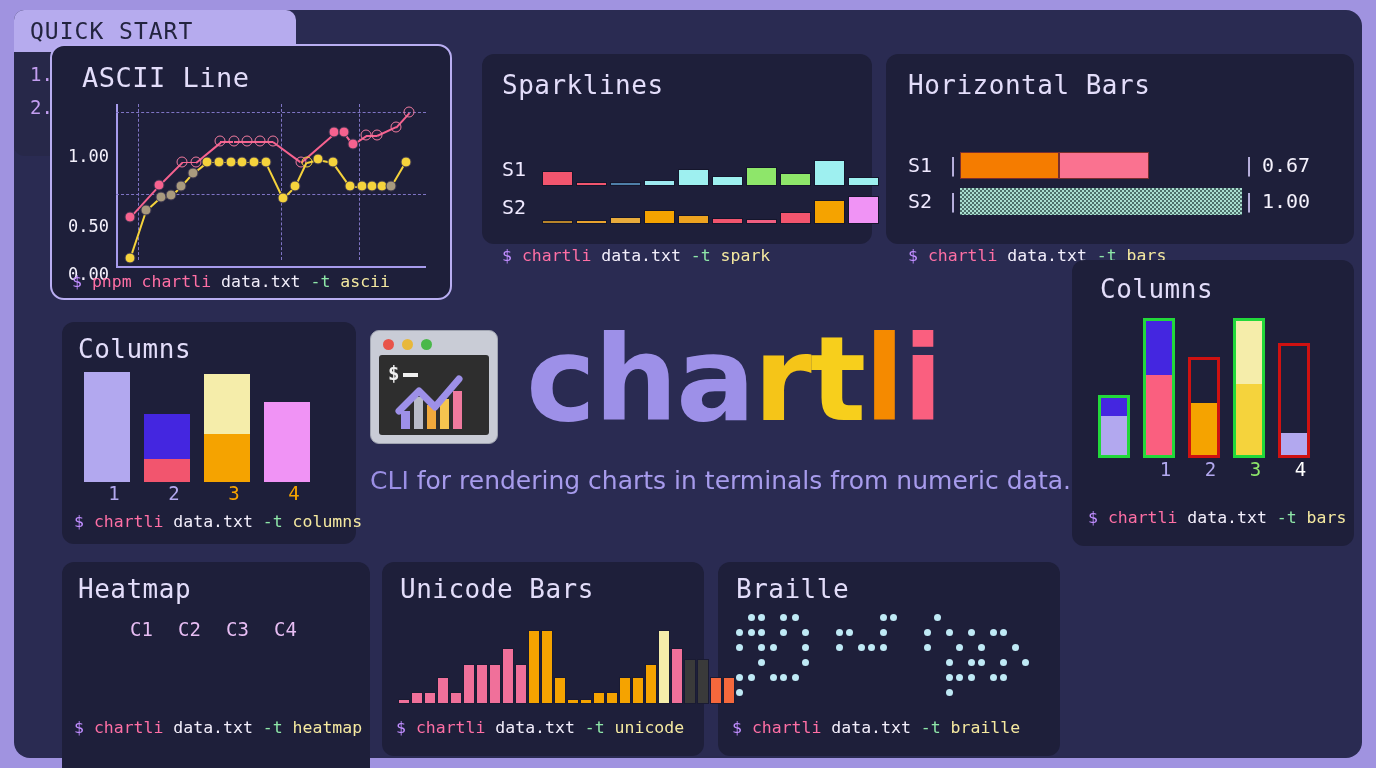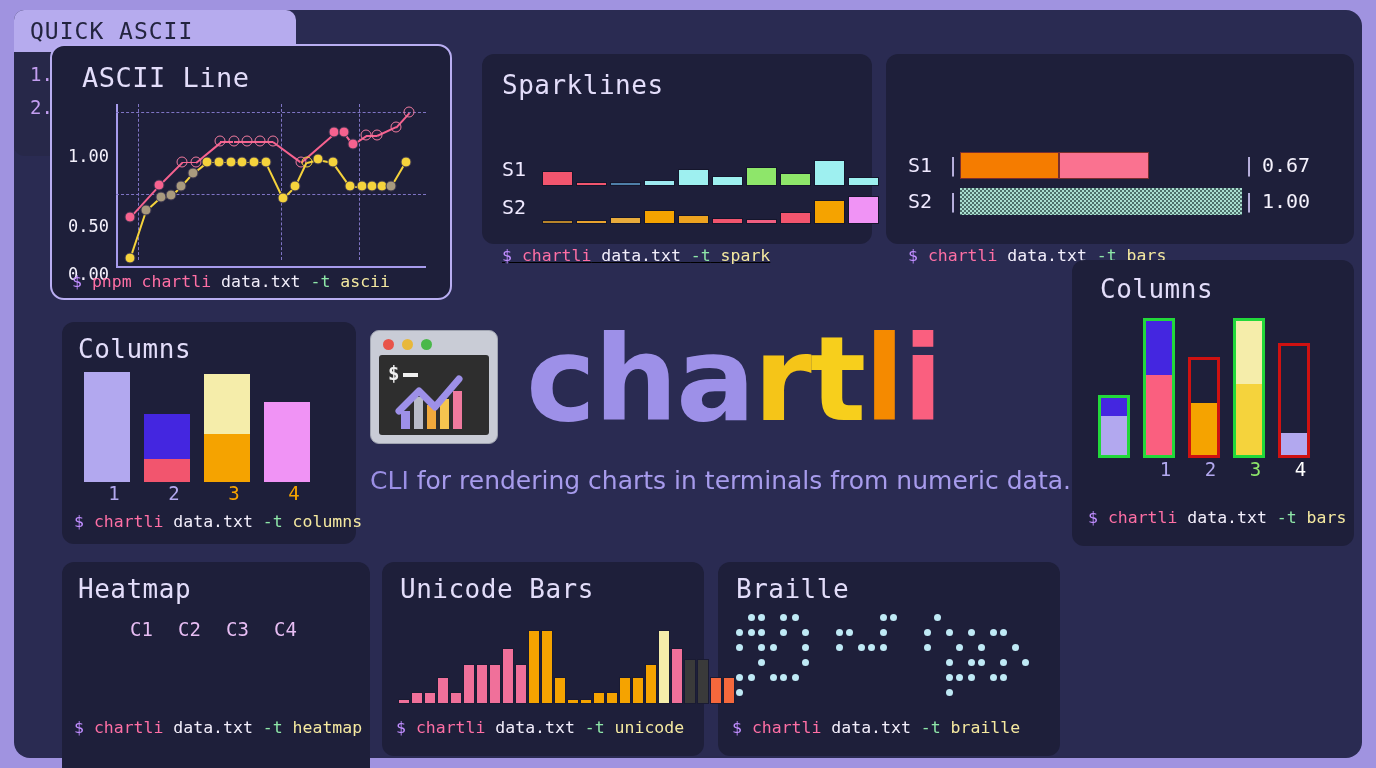--- a/index.html
+++ b/index.html
@@ -260,30 +260,31 @@
           <div class="sk-bar" style="height: 6.6px; background: rgb(232, 171, 60);"></div>
           <div class="sk-bar" style="height: 13.86px; background: rgb(245, 163, 0);"></div>
           <div class="sk-bar" style="height: 8.58px; background: rgb(237, 163, 32);"></div>
           <div class="sk-bar" style="height: 5.94px; background: rgb(242, 85, 110);"></div>
           <div class="sk-bar" style="height: 4.62px; background: rgb(240, 94, 128);"></div>
           <div class="sk-bar" style="height: 11.88px; background: rgb(242, 85, 110);"></div>
           <div class="sk-bar" style="height: 23.76px; background: rgb(245, 163, 0);"></div>
           <div class="sk-bar" style="height: 28.38px; background: rgb(240, 147, 245);"></div>
         </div>
     </div>
-    <div class="cmd" style="position:absolute; left:20px; top:192px;text-decoration:underline;">
+    <div class="cmd" style="position:absolute; left:20px; top:192px;">
       <span class="d">$</span>
       <span class="p">chartli</span>
       <span class="f">data.txt</span>
       <span class="t">-t</span>
       <span class="o">spark</span>
     </div>
   </div>
 
   <div class="card" id="hbars-card">
+    <div class="card-title">Horizontal Bars</div>
     <div class="hb-row" style="top:96px;">
       <div class="hb-lab">S1</div>
       <div class="hb-pipe">|</div>
       <div class="hb-track">
         <div class="hb-fill" style="width:35%; background:#f57c00; border:1px solid #7a2e2e;"></div>
         <div class="hb-fill" style="left:35%; width:32%; background:#fa7290; border:1px solid #7a2e2e;"></div>
       </div>
       <div class="hb-pipe">|</div>
       <div class="hb-val">0.67</div>
     </div>
@@ -520,21 +521,21 @@
       <span class="d">$</span>
       <span class="p">chartli</span>
       <span class="f">data.txt</span>
       <span class="t">-t</span>
       <span class="o">unicode</span>
     </div>
   </div>
 
   <div id="qs-card">
     <div id="qs-head">
-      <span>QUICK ASCII</span>
+      <span>QUICK START</span>
     </div>
     <div class="qs-item">
       <span class="qs-num">1.</span>
       <span class="qs-ic">&gt;_</span>
       <span class="qs-tx">npx chartli</span>
     </div>
     <div class="qs-item">
       <span class="qs-num">2.</span>
       <span class="qs-ic" style="display:inline-block;">
         <svg width="18" height="18" viewBox="0 0 18 18">

